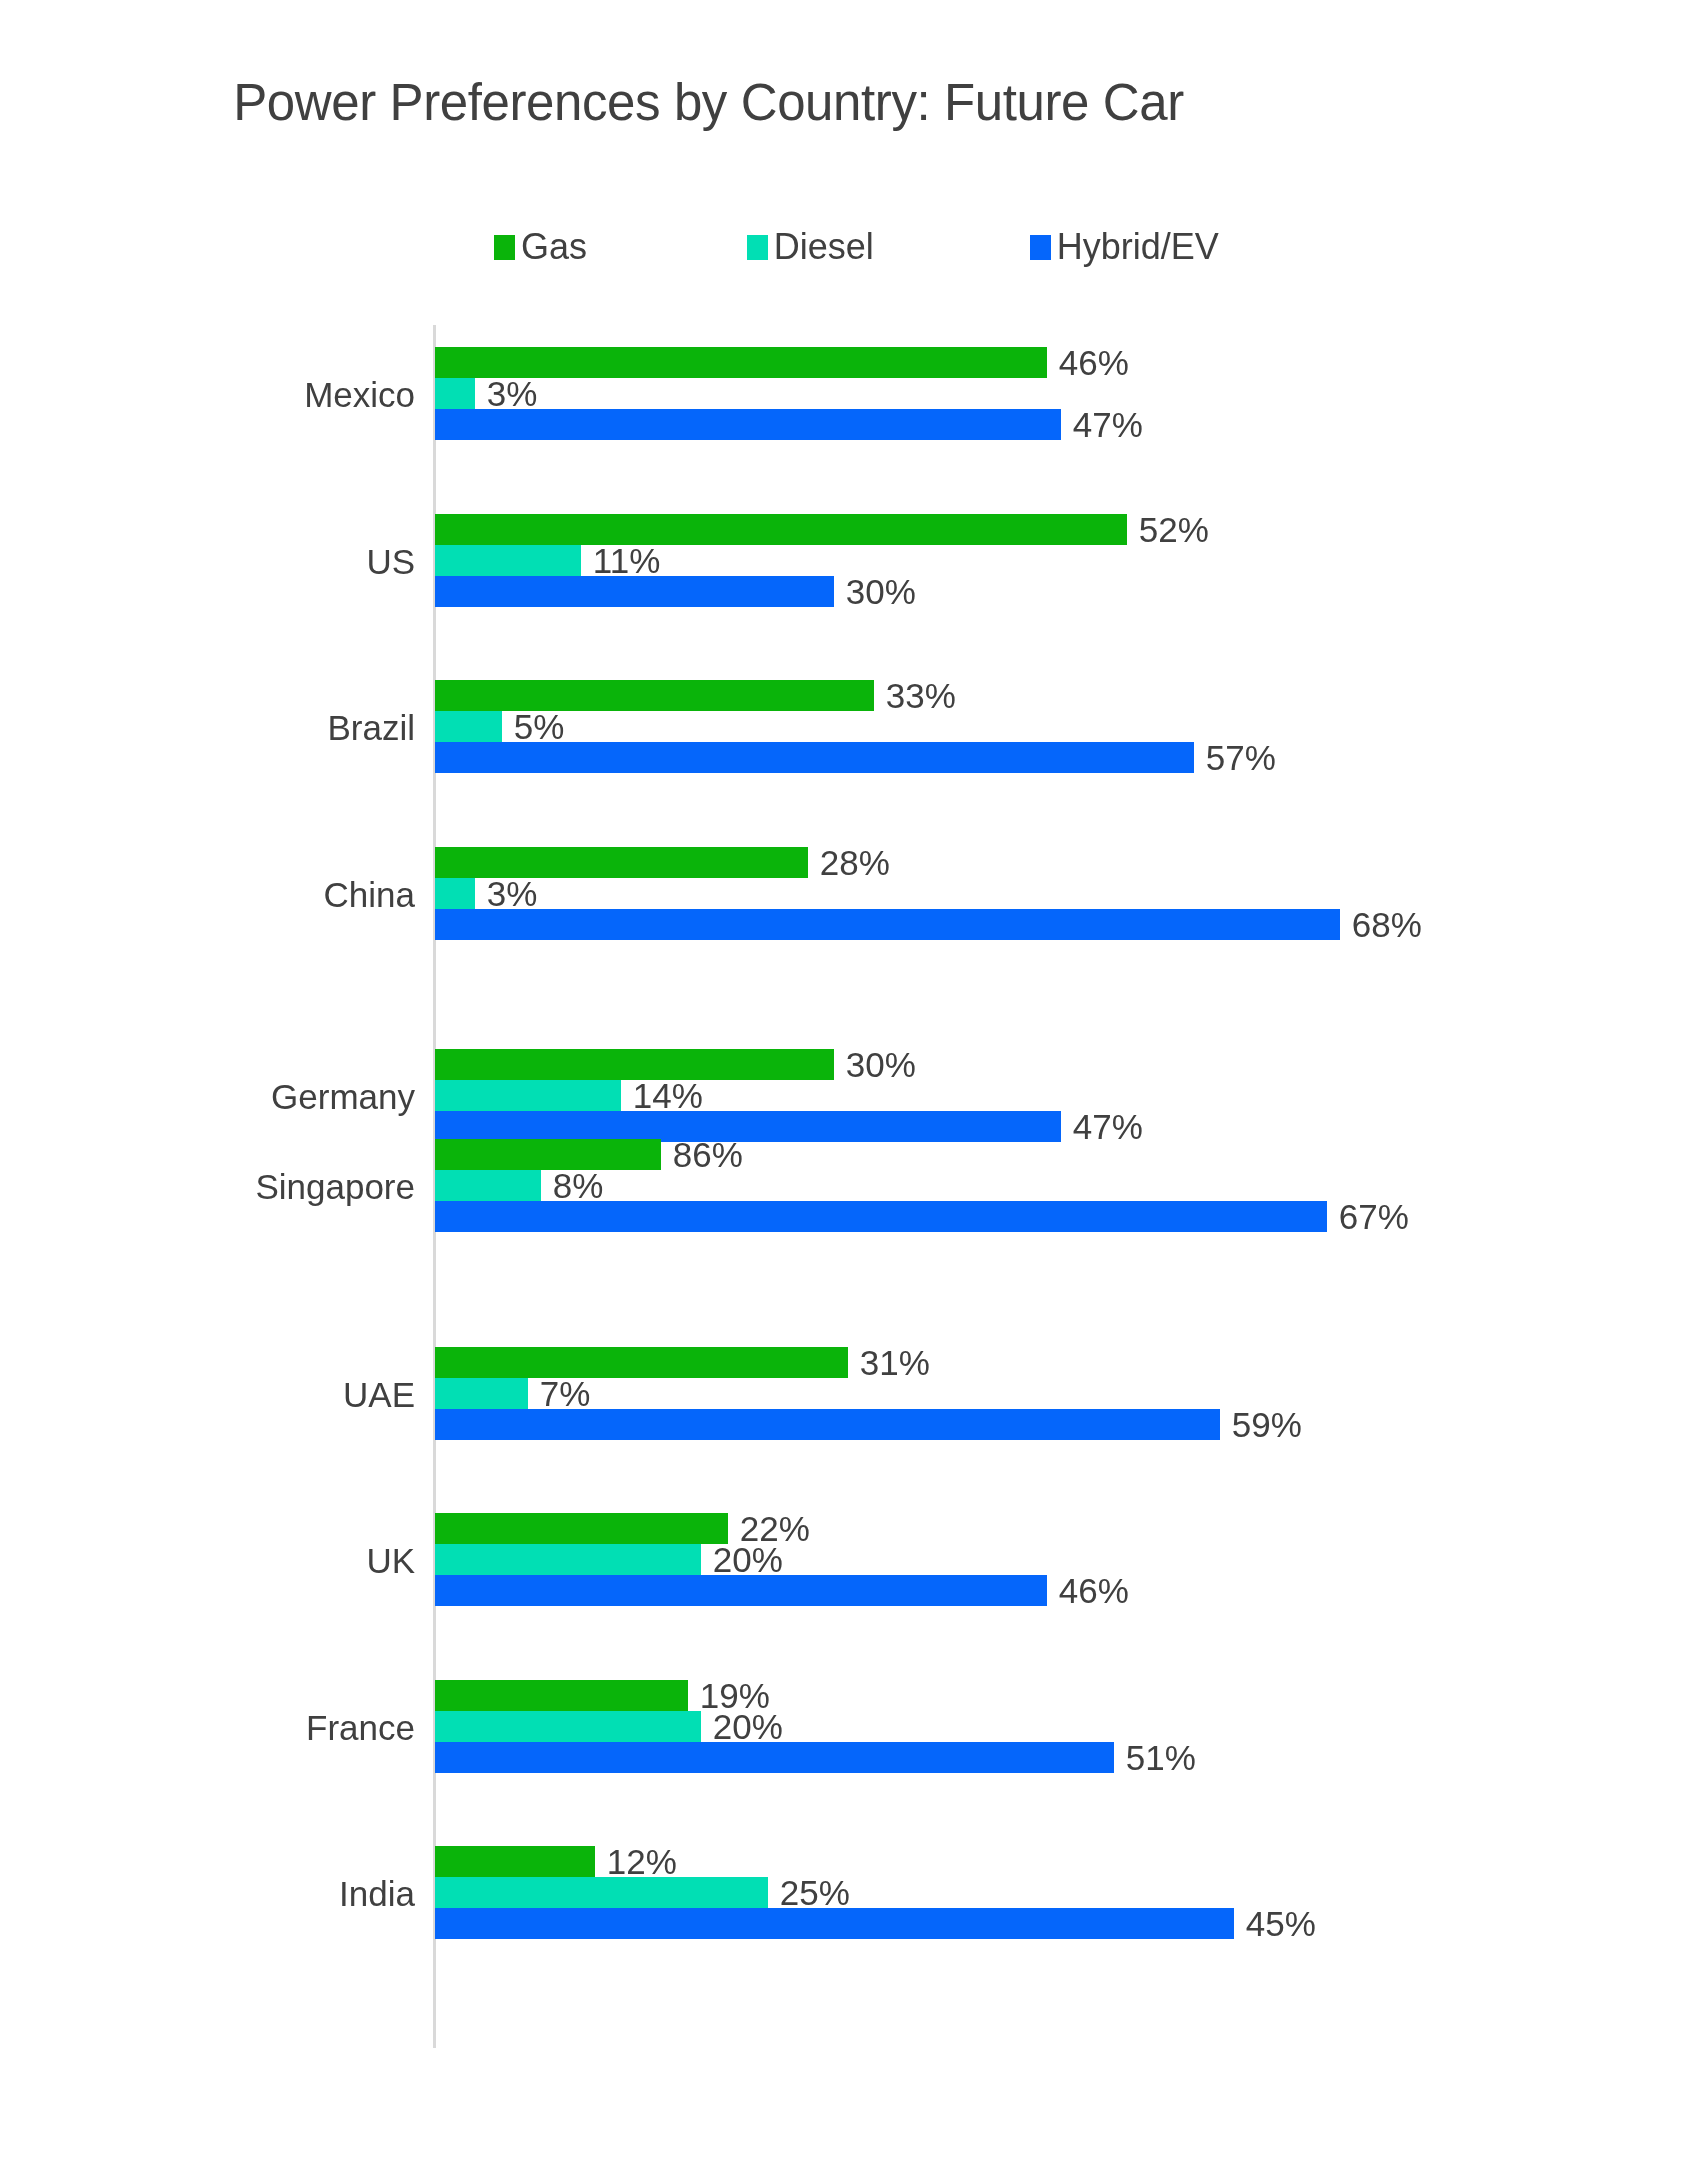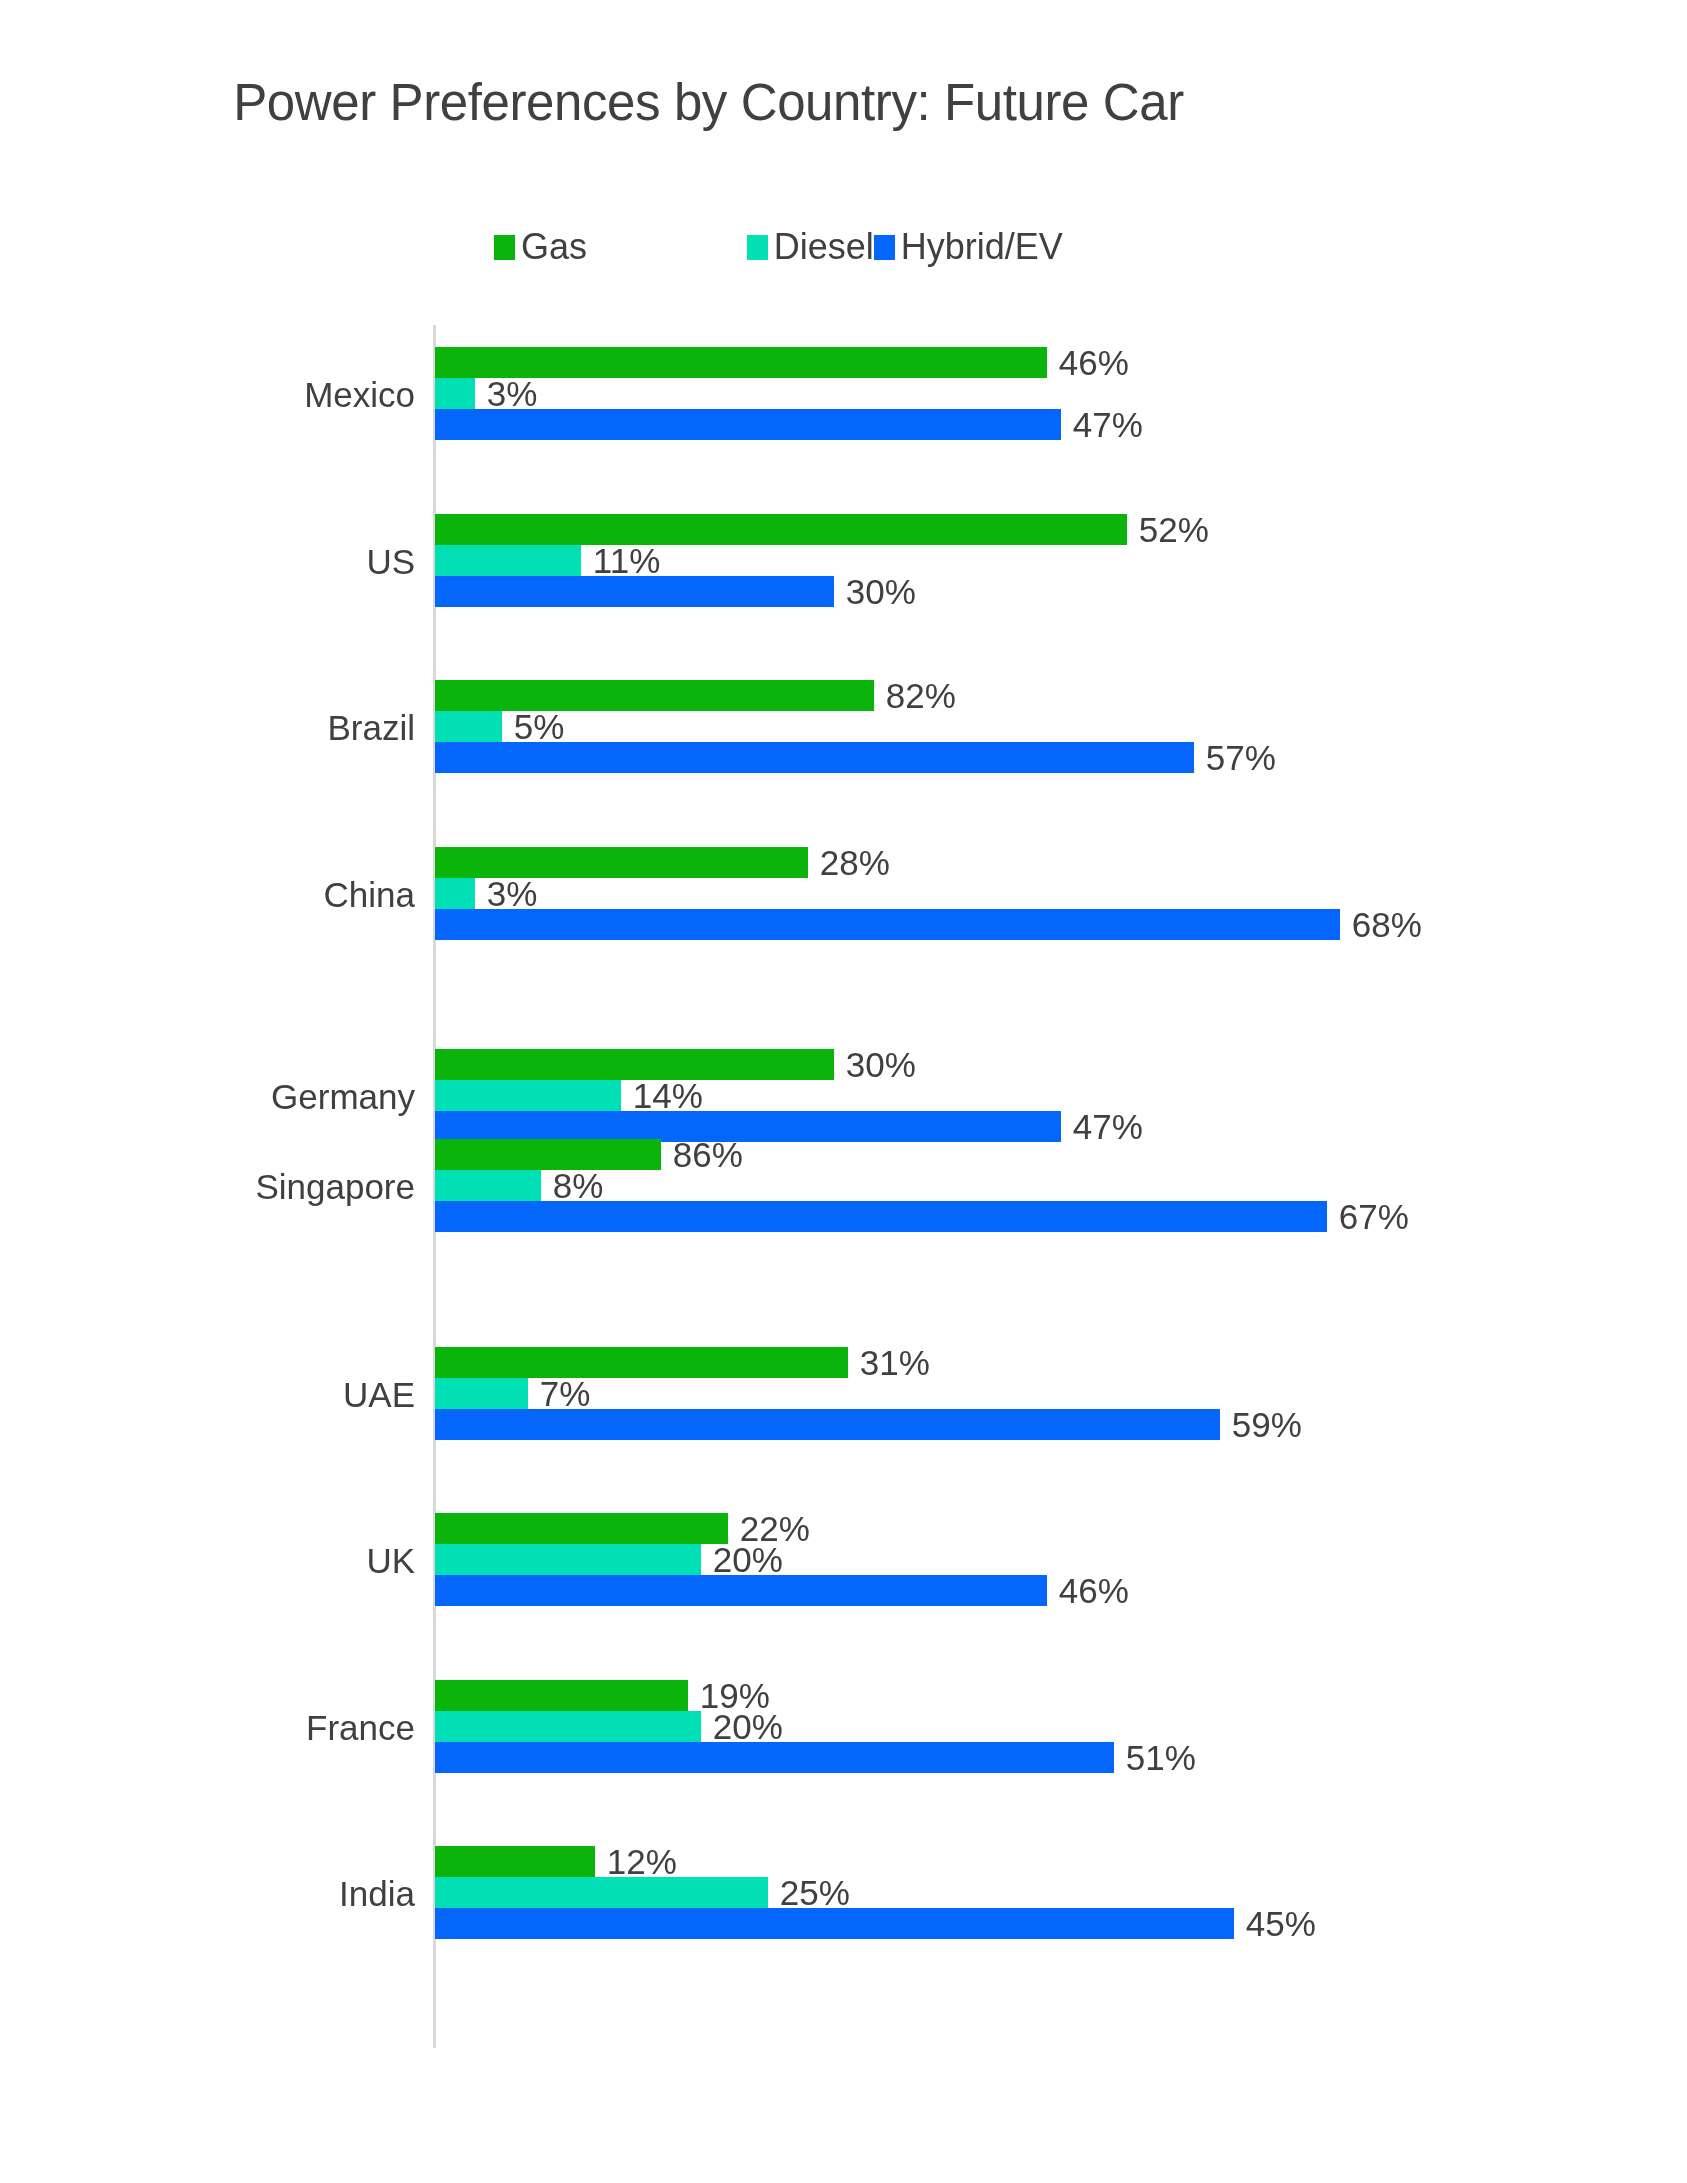--- a/index.html
+++ b/index.html
@@ -45,21 +45,21 @@
     top: 229px;
     display: flex;
     align-items: flex-start;
   }
   .legend-item {
     display: flex;
     align-items: center;
     white-space: nowrap;
   }
   .legend-item.gas    { margin-right: 160px; }
-  .legend-item.diesel { }
+  .legend-item.diesel { margin-right: 156px; }
   .legend-swatch {
     width: 21px;
     height: 25px;
     display: inline-block;
     margin-right: 5.9px;
     flex: 0 0 auto;
   }
   .legend-label {
     font-size: 36px;
     color: #404040;
@@ -185,21 +185,21 @@
               <div class="bar" style="background: rgb(5, 102, 251); width: 399px;"></div>
               <span class="bar-value">30%</span>
             </div>
           </div>
         </div>
         <div class="group" style="top: 355px;">
           <div class="cat-label">Brazil</div>
           <div class="bars">
             <div class="bar-row">
               <div class="bar" style="background: rgb(10, 180, 10); width: 439px;"></div>
-              <span class="bar-value">82%</span>
+              <span class="bar-value">33%</span>
             </div>
             <div class="bar-row">
               <div class="bar" style="background: rgb(1, 223, 180); width: 67px;"></div>
               <span class="bar-value">5%</span>
             </div>
             <div class="bar-row">
               <div class="bar" style="background: rgb(5, 102, 251); width: 759px;"></div>
               <span class="bar-value">57%</span>
             </div>
           </div>

